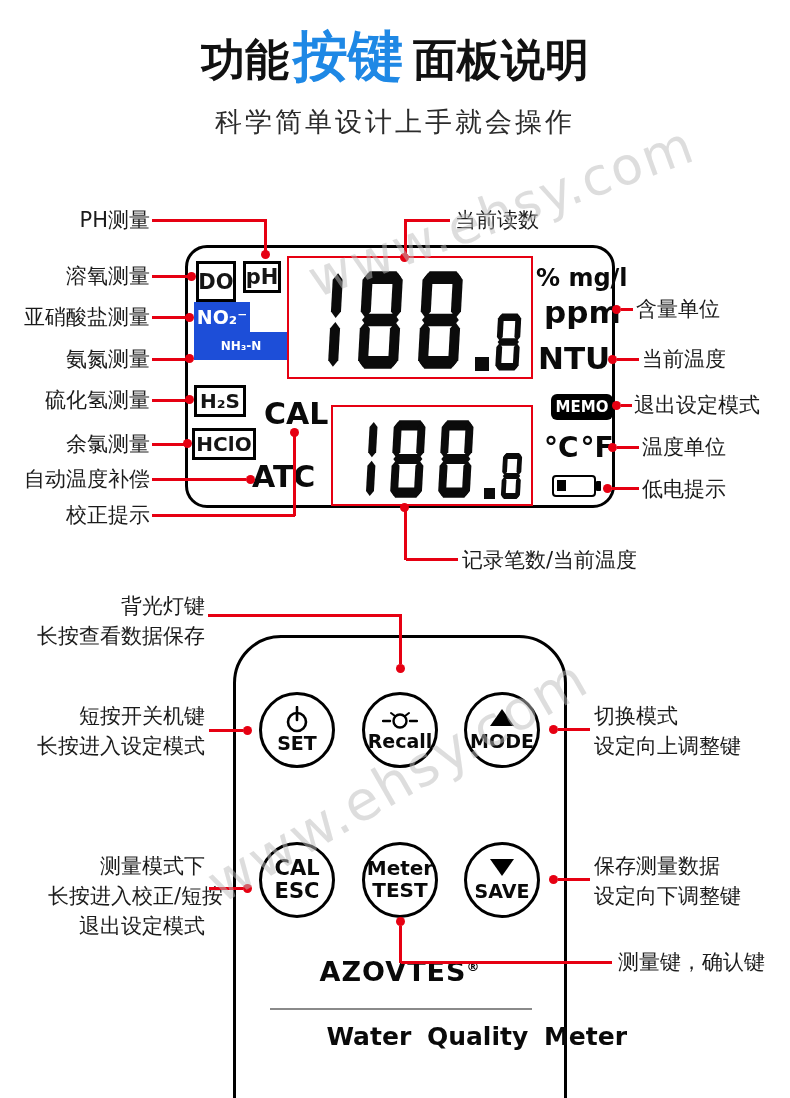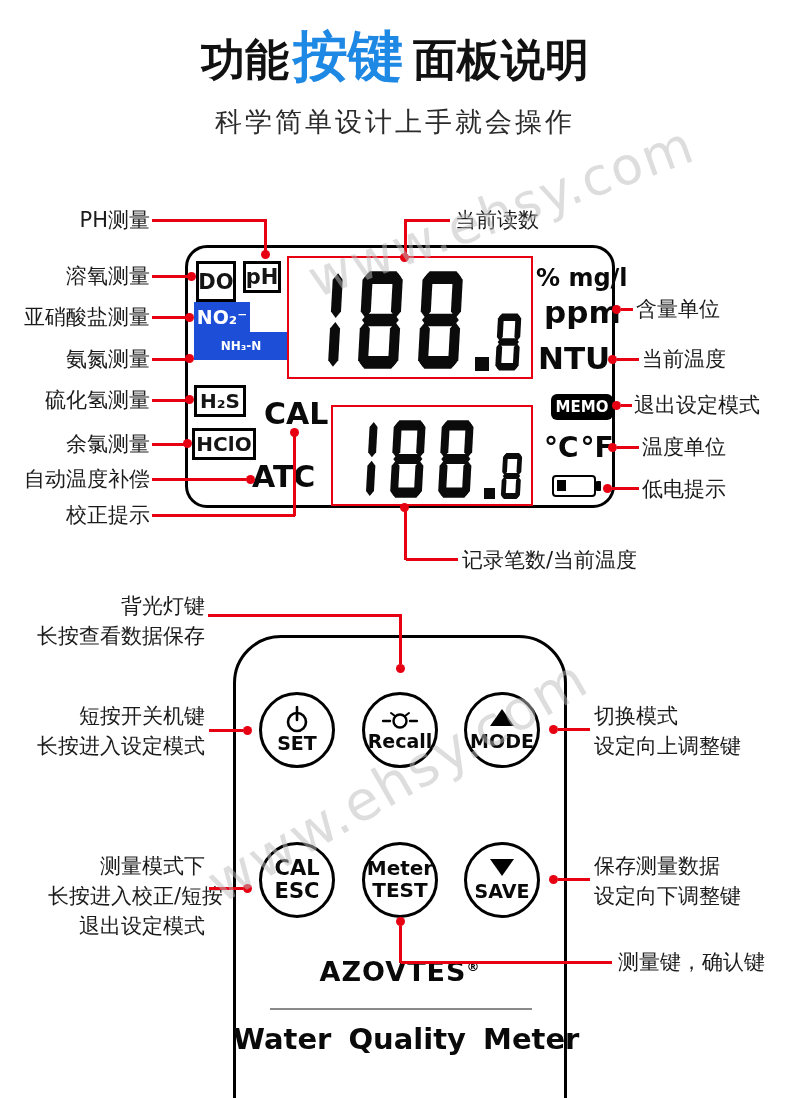--- a/index.html
+++ b/index.html
@@ -31,21 +31,21 @@
   .batt .bar{position:absolute;left:3px;top:3px;width:9px;height:11px;background:#000}
   
   .key-panel{position:absolute;left:233px;top:627px;width:334px;height:520px;border:3px solid #000;border-radius:48px;background:#fff;z-index:4}
   .btn{position:absolute;width:76px;height:76px;border:3px solid #000;border-radius:50%;background:#fff;display:flex;flex-direction:column;align-items:center;justify-content:center;font-weight:bold;z-index:6;line-height:1.08}
   .btn .cap{font-size:19px;font-weight:bold;color:#0a0a0a}
   .tri-up{width:0;height:0;border-left:12px solid transparent;border-right:12px solid transparent;border-bottom:17px solid #000;margin-bottom:5px}
   .tri-dn{width:0;height:0;border-left:12px solid transparent;border-right:12px solid transparent;border-top:17px solid #000;margin-bottom:5px}
   .brand{position:absolute;left:233px;top:948px;width:334px;text-align:center;font-size:27px;font-weight:bold;letter-spacing:1px;z-index:6;color:#0a0a0a}
   .brand sup{font-size:13px}
   .divider{position:absolute;left:270px;top:1000px;width:262px;height:2px;background:#8a8a8a;z-index:6}
-  .product{position:absolute;left:233px;top:1014px;width:394px;text-align:left;font-size:29px;font-weight:bold;word-spacing:7px;z-index:6;color:#0a0a0a}
+  .product{position:absolute;left:233px;top:1014px;width:394px;text-align:right;font-size:25px;font-weight:bold;word-spacing:7px;z-index:6;color:#0a0a0a}
   
   .wm{position:absolute;font-size:52px;color:#bdbdbd;opacity:.5;letter-spacing:2px;white-space:nowrap;z-index:40;pointer-events:none;transform-origin:0 0}
 </style>
 </head>
 <body>
 
 <div id="page" style="--red: #e60012; --blue: #1e88e5;">
 
   <div class="title">
     <span class="t">功能</span><span class="t accent">按键</span><span class="t">面板说明</span>

